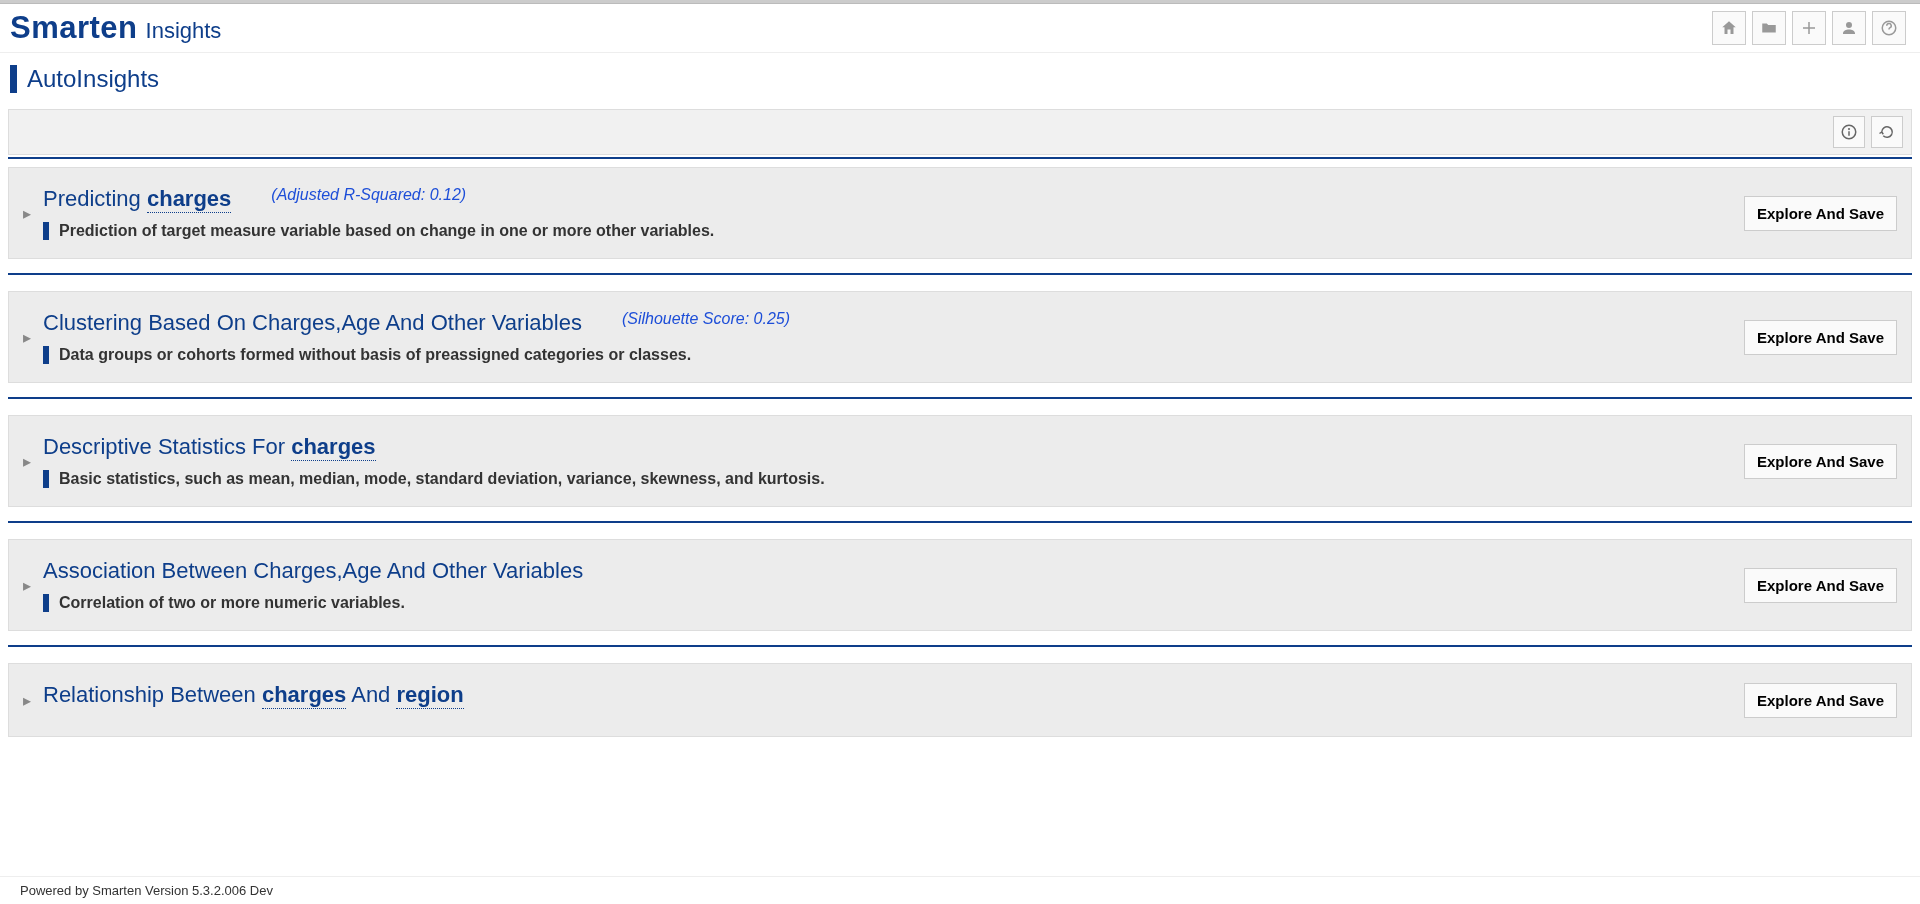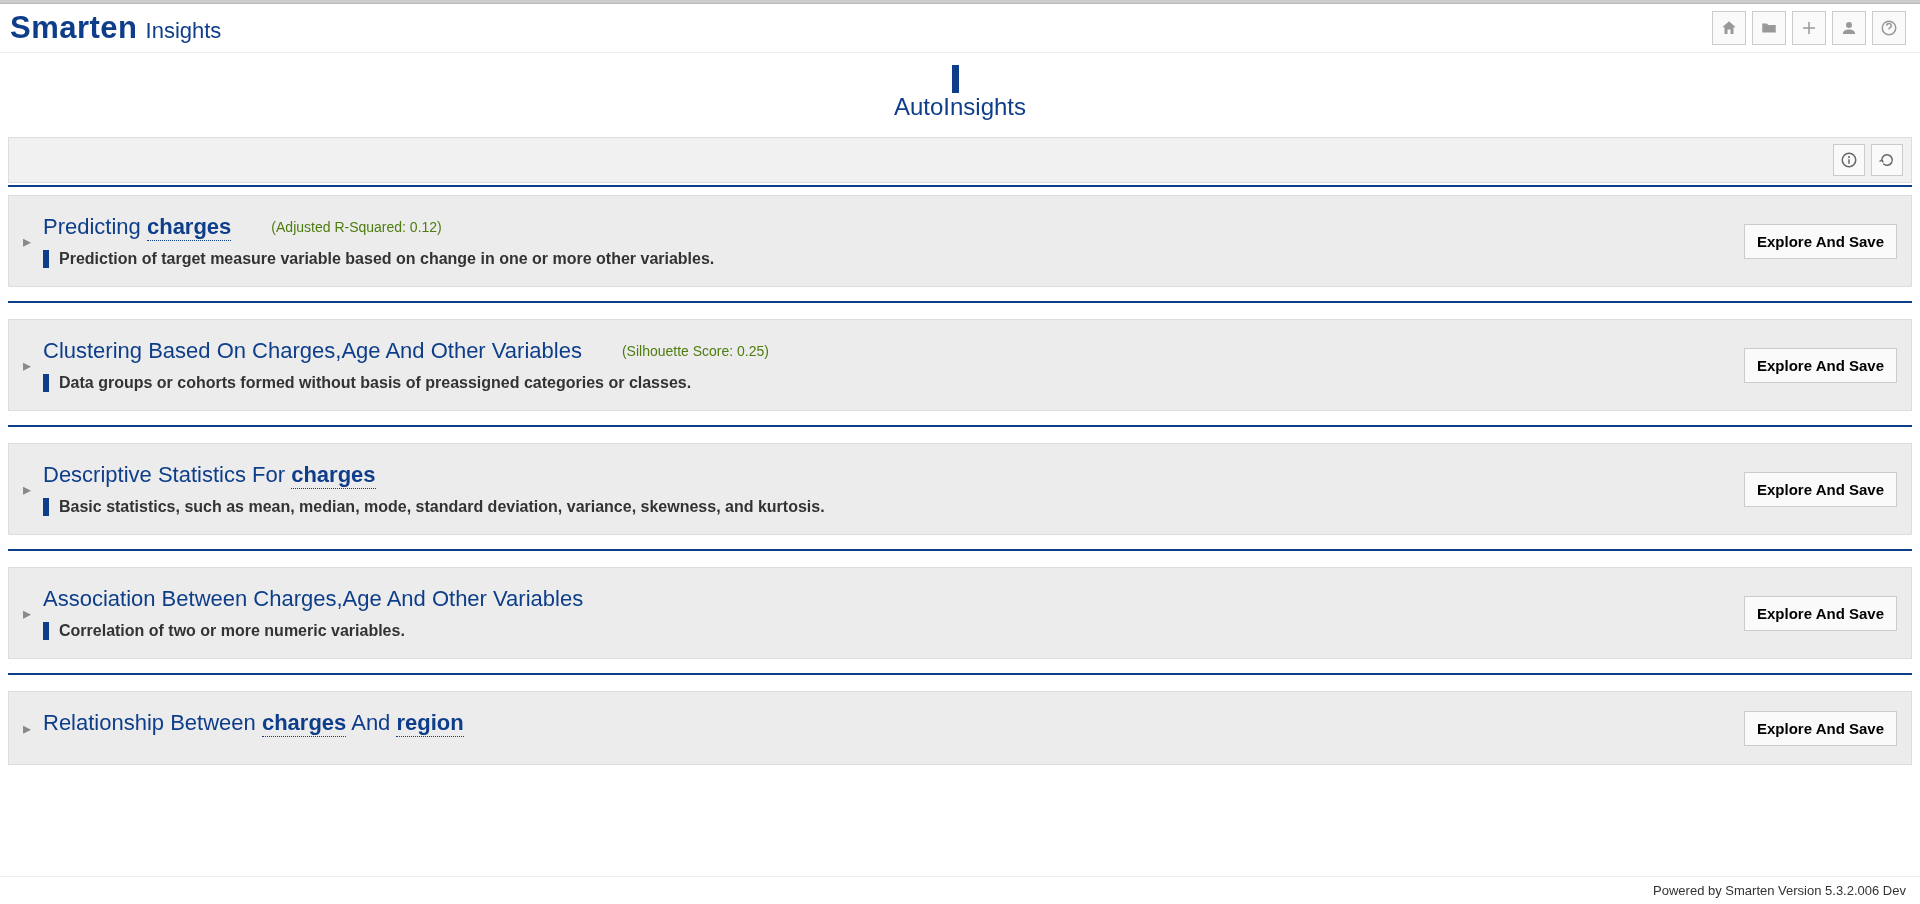--- a/index.html
+++ b/index.html
@@ -53,21 +53,20 @@
     align-items:center;
     justify-content:center;
     color:#888;
     cursor:pointer;
   }
   .hbtn svg { width:18px; height:18px; fill:#999; }
   .page-title-row{
     display:flex;
     align-items:center;
     padding: 12px 10px 16px 10px;
-    flex-direction: column;
   }
   .page-title-bar{
     width:7px;
     height:28px;
     background:#0e3e8a;
     margin-right:10px;
   }
   .page-title{
     color:#0e3e8a;
     font-size:24px;
@@ -133,37 +132,37 @@
     display:flex;
     justify-content:center;
     user-select:none;
   }
   .card-body{
     flex:1;
     padding-left:6px;
   }
   .card-title-row{
     display:flex;
-    align-items:center;
+    align-items:flex-start;
     flex-wrap:wrap;
     gap:40px;
     row-gap:4px;
     color:#0e3e8a;
     font-size:22px;
     margin-bottom:10px;
   }
   .ct-parts{ display:inline; }
   .ct-seg{ color:#0e3e8a; }
   .ct-emph{
     color:#0e3e8a;
     font-weight:700;
     border-bottom:1px dotted #0e3e8a;
     padding-bottom:1px;
   }
-  .ct-stat{ color:#4d7c0f; font-size:14px; }
+  .ct-stat{ color:#1d4ed8; font-size:16px;font-style:italic; }
   .card-desc-row{
     display:flex;
     align-items:center;
   }
   .desc-bar{
     width:6px;
     height:18px;
     background:#0e3e8a;
     margin-right:10px;
   }
@@ -177,22 +176,21 @@
     background:#fafafa;
     color:#000000;
     font-weight:700;
     font-size:15px;
     padding:8px 12px;
     white-space:nowrap;
     cursor:pointer;
     margin-left:14px;
   }
   .footer{
-    text-align:right;
-    padding:6px 14px;
+    padding:6px 20px;
     font-size:13px;
     color:#333;
     border-top:1px solid #eee;
   }
 </style>
 </head>
 <body>
 
 <div class="top-divider"></div>
 

